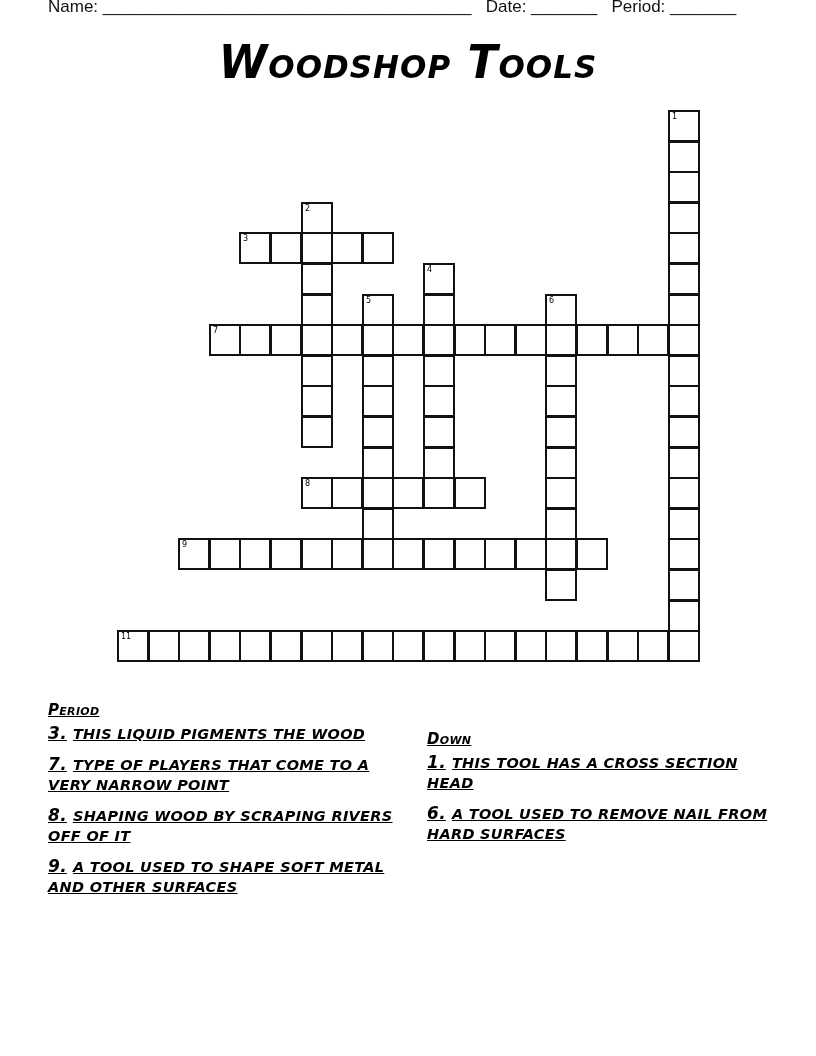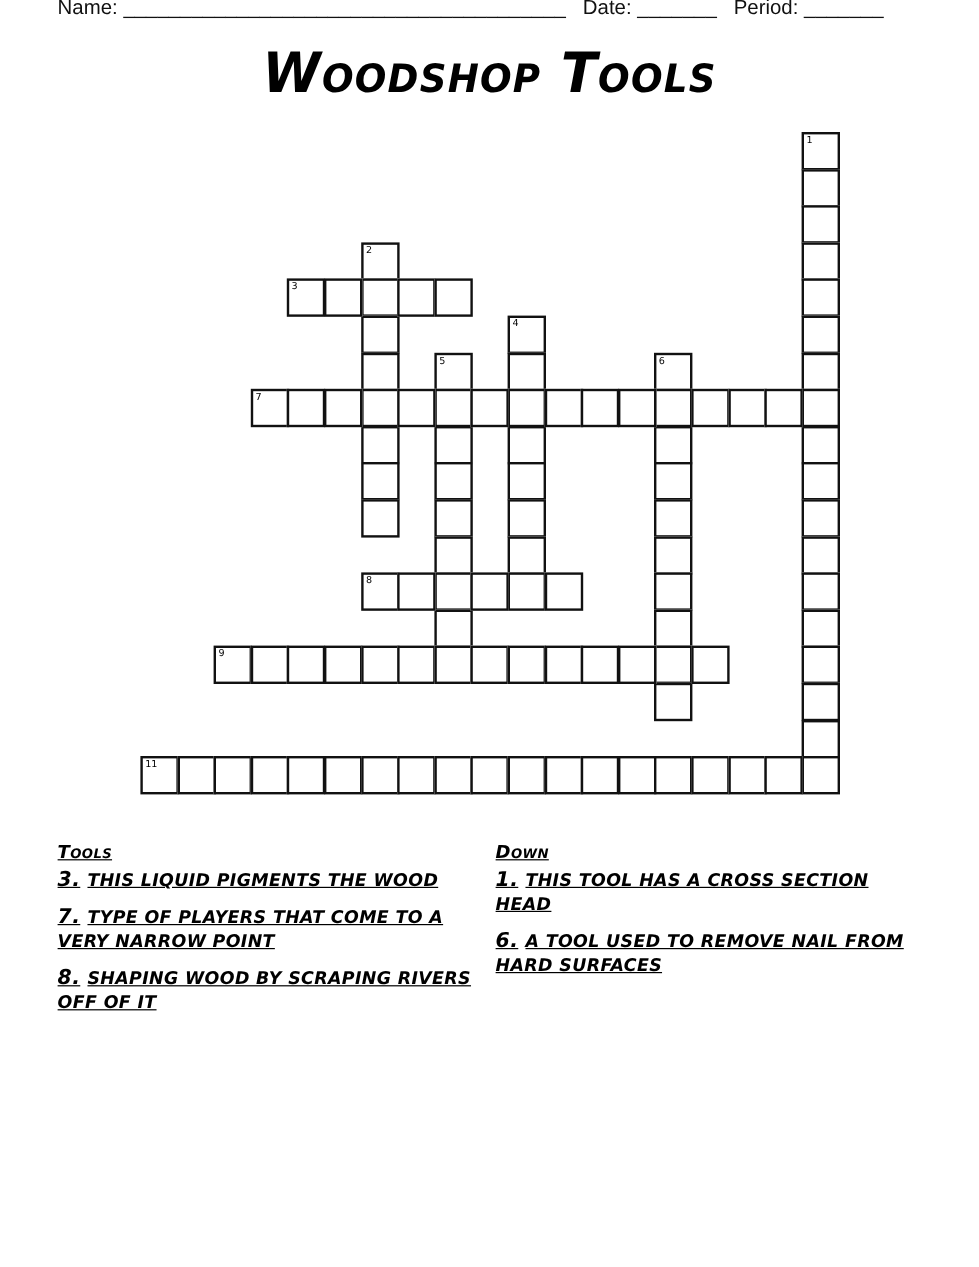--- a/index.html
+++ b/index.html
@@ -5,21 +5,21 @@
   html, body { margin: 0; padding: 0; background: #ffffff; }
   body { width: 816px; height: 1056px; position: relative; overflow: hidden; color: #000; }
   .hdr { position: absolute; top: -3px; left: 48px; font-family: "Liberation Sans", sans-serif; font-size: 17px; color: #111; white-space: pre; }
   .hdr span { display: inline-block; }
   .title { position: absolute; top: 36px; left: 0; width: 816px; text-align: center; font-family: "DejaVu Sans", sans-serif; font-weight: bold; font-style: italic; font-size: 44px; letter-spacing: 1px; font-variant: small-caps; transform: scaleY(1.05); }
   #grid { position: absolute; left: 0; top: 0; width: 816px; height: 700px; }
   .cell { position: absolute; box-sizing: border-box; width: 32px; height: 32px; border: 2px solid #111; background: #fff; }
   .num { position: absolute; top: 0px; left: 2px; font-family: "DejaVu Sans", sans-serif; font-size: 8px; line-height: 9px; }
   .clues { position: absolute; top: 700px; font-family: "DejaVu Sans", sans-serif; font-weight: bold; font-style: italic; text-transform: uppercase; font-size: 14.5px; letter-spacing: 0.3px; line-height: 20px; }
   .clues.across { left: 48px; width: 345px; }
-  .clues.down { left: 413px; width: 345px; }
+  .clues.down { left: 427px; width: 345px; margin-top: 29px; }
   .clues h3 { margin: 0 0 3px 0; font-size: 15px; text-decoration: underline; font-variant: small-caps; text-transform: none; }
   .clue { margin-bottom: 10px; text-decoration: underline; }
   .clue .n { font-size: 17px; margin-right: 6px; }
 </style>
 </head>
 <body>
 
 <div class="hdr"><span>Name:</span> <span>_______________________________________</span>   <span>Date:</span> <span>_______</span>   <span>Period:</span> <span>_______</span></div>
 
 <div class="title">Woodshop Tools</div>
@@ -143,23 +143,24 @@
     <div class="cell" style="left: 454px; top: 630px;"></div>
     <div class="cell" style="left: 484px; top: 630px;"></div>
     <div class="cell" style="left: 515px; top: 630px;"></div>
     <div class="cell" style="left: 545px; top: 630px;"></div>
     <div class="cell" style="left: 576px; top: 630px;"></div>
     <div class="cell" style="left: 607px; top: 630px;"></div>
     <div class="cell" style="left: 637px; top: 630px;"></div>
   </div>
 
 <div class="clues across">
-  <h3>Tools</h3>
+  <h3>Period</h3>
   <div class="clue"><span class="n">3.</span><span>this liquid pigments the wood</span></div>
   <div class="clue"><span class="n">7.</span><span>type of players that come to a very narrow point</span></div>
   <div class="clue"><span class="n">8.</span><span>shaping wood by scraping rivers off of it</span></div>
+  <div class="clue"><span class="n">9.</span><span>a tool used to shape soft metal and other surfaces</span></div>
 </div>
 
 <div class="clues down">
   <h3>Down</h3>
   <div class="clue"><span class="n">1.</span><span>this tool has a cross section head</span></div>
   <div class="clue"><span class="n">6.</span><span>a tool used to remove nail from hard surfaces</span></div>
 </div>
 
 </body></html>

